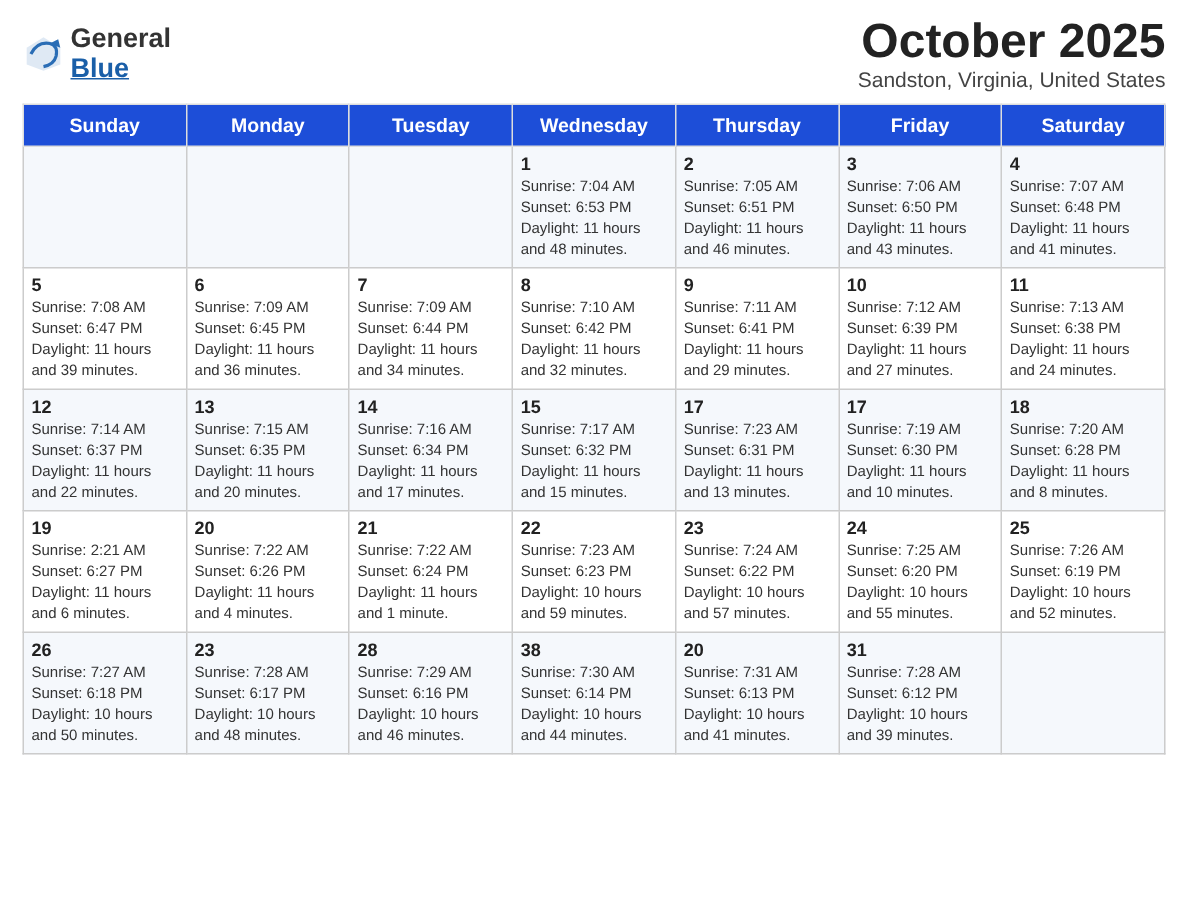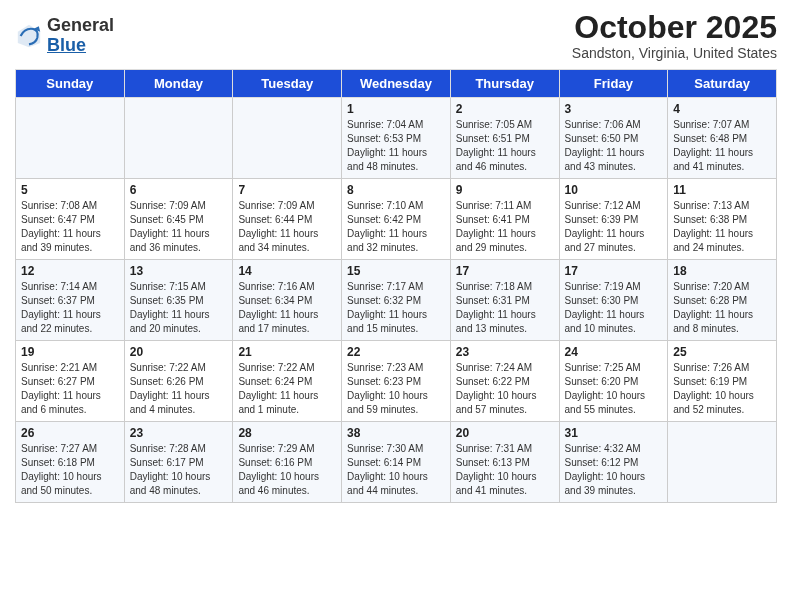--- a/index.html
+++ b/index.html
@@ -232,21 +232,21 @@
           </td>
           <td>
             <div class="day-number">15</div>
             <div class="day-info">Sunrise: 7:17 AM
 Sunset: 6:32 PM
 Daylight: 11 hours
 and 15 minutes.</div>
           </td>
           <td>
             <div class="day-number">17</div>
-            <div class="day-info">Sunrise: 7:18 AM
+            <div class="day-info">Sunrise: 7:23 AM
 Sunset: 6:31 PM
 Daylight: 11 hours
 and 13 minutes.</div>
           </td>
           <td>
             <div class="day-number">17</div>
             <div class="day-info">Sunrise: 7:19 AM
 Sunset: 6:30 PM
 Daylight: 11 hours
 and 10 minutes.</div>
@@ -341,21 +341,21 @@
           </td>
           <td>
             <div class="day-number">20</div>
             <div class="day-info">Sunrise: 7:31 AM
 Sunset: 6:13 PM
 Daylight: 10 hours
 and 41 minutes.</div>
           </td>
           <td>
             <div class="day-number">31</div>
-            <div class="day-info">Sunrise: 4:32 AM
+            <div class="day-info">Sunrise: 7:28 AM
 Sunset: 6:12 PM
 Daylight: 10 hours
 and 39 minutes.</div>
           </td>
           <td></td>
         </tr>
       </tbody>
   </table>
 </div>
 

